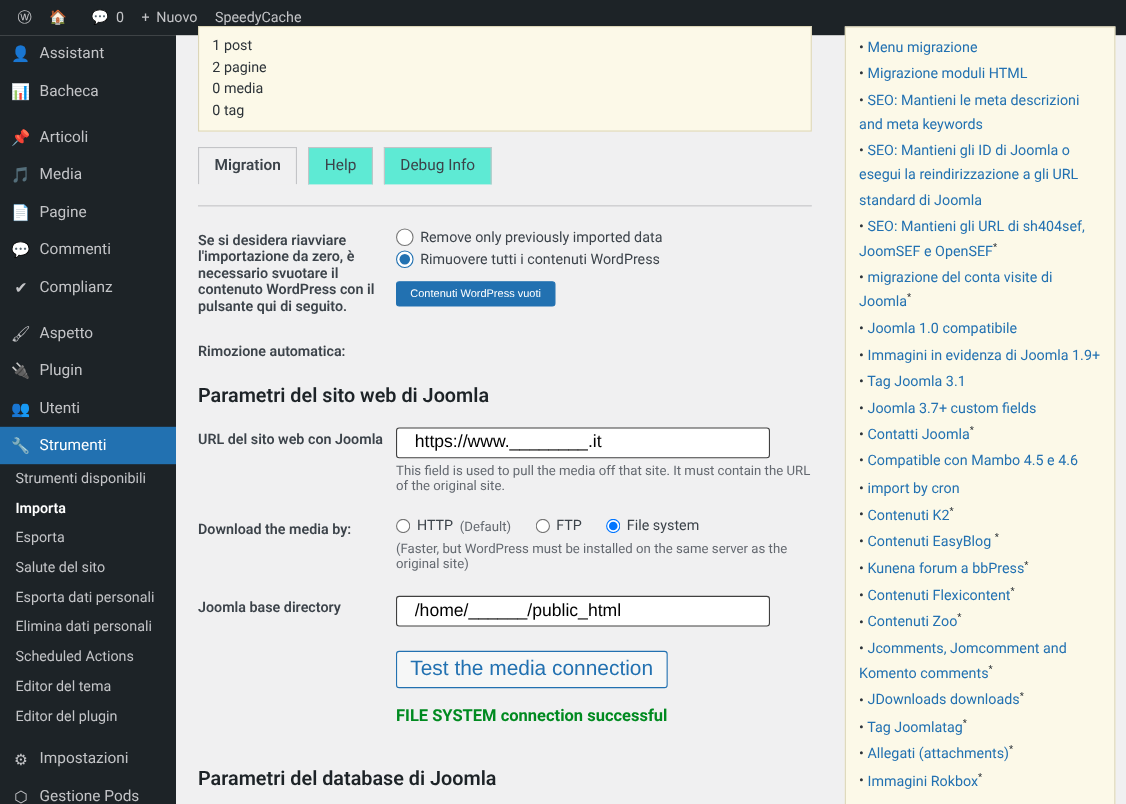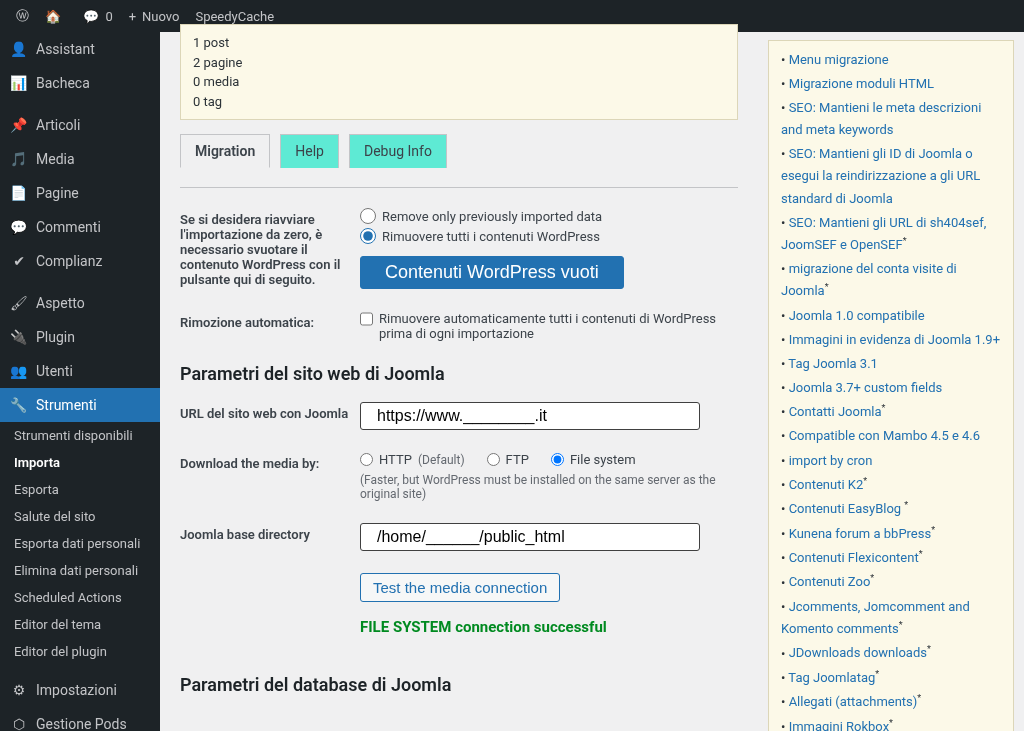--- a/index.html
+++ b/index.html
@@ -14,40 +14,40 @@
 .menu-item { display: flex; align-items: center; padding: 8px 10px; color: #c3c4c7; cursor: pointer; gap: 8px; }
 .menu-item.active { background: #2271b1; color: #fff; position: relative; }
 .menu-item.active::after { content: ''; position: absolute; right: -8px; top: 50%; transform: translateY(-50%); border: 8px solid transparent; border-right-color: #f0f0f1; }
 .submenu-item { padding: 6px 10px 6px 14px; color: #c3c4c7; font-size: 13px; cursor: pointer; }
 .submenu-item.current { color: #fff; font-weight: 600; }
 .menu-icon { width: 18px; height: 18px; display: inline-flex; align-items: center; justify-content: center; }
 
 
 .main { position: absolute; left: 160px; top: 24px; width: 864px; height: 699px; display: flex; }
 .content { flex: 1; padding: 0 20px; overflow-y: auto; }
-.right-col { width: 266px; padding: 0 10px; margin-top: 16px; }
+.right-col { width: 266px; padding: 0 10px; }
 
 
 .infobox { background: #fcf9e8; border: 1px solid #dcd6b8; padding: 8px 12px; margin-bottom: 14px; color: #2c3338; font-size: 13px; line-height: 1.5; }
 
 
 .tabs { display: flex; gap: 10px; margin-bottom: 20px; }
 .tab { padding: 8px 14px; background: #5eead4; border: 1px solid #c3c4c7; border-bottom: none; font-size: 14px; cursor: pointer; }
 .tab.active { background: #f0f0f1; border-bottom: 1px solid #f0f0f1; font-weight: 600; }
 .tabs-line { border-bottom: 1px solid #c3c4c7; margin-top: -1px; margin-bottom: 20px; }
 
 
 .form-row { display: flex; margin-bottom: 22px; align-items: flex-start; }
 .form-label { width: 180px; flex-shrink: 0; font-size: 13px; font-weight: 600; padding-top: 4px; }
 .form-field { flex: 1; }
 .radio-row { margin-bottom: 4px; display: flex; align-items: center; gap: 6px; }
 .radio-row input[type="radio"] { accent-color: #2271b1; width: 16px; height: 16px; }
 .check-row input[type="checkbox"] { width: 16px; height: 16px; accent-color: #2271b1; }
-.btn-primary { background: #2271b1; color: #fff; border: 1px solid #2271b1; border-radius: 3px; padding: 5px 24px; font-size: 18px; cursor: pointer; margin-top: 8px; }
-.btn-secondary { background: #f6f7f7; color: #2271b1; border: 1px solid #2271b1; border-radius: 3px; padding: 5px 12px; font-size: 15px; cursor: pointer; }
+.btn-primary { background: #2271b1; color: #fff; border: 1px solid #2271b1; border-radius: 3px; padding: 5px 12px; font-size: 10px; cursor: pointer; margin-top: 8px; }
+.btn-secondary { background: #f6f7f7; color: #2271b1; border: 1px solid #2271b1; border-radius: 3px; padding: 5px 12px; font-size: 19px; cursor: pointer; }
 .text-input { width: 340px; padding: 4px 16px; border: 1px solid #404040; border-radius: 3px; font-size: 16px; }
 .text-input.wide { width: 340px; }
 .help-text { font-size: 12px; color: #646970; margin-top: 4px; }
 .inline-help { font-size: 12px; color: #646970; }
 
 h2 { font-size: 18px; font-weight: 600; margin: 22px 0 18px; color: #1d2327; }
 
 .success-msg { color: #008a20; font-weight: 700; font-size: 15px; margin: 16px 0; }
 
 
@@ -182,34 +182,29 @@
         <div class="radio-row">
             <input type="radio" name="rm" checked="" style="">
             <span>Rimuovere tutti i contenuti WordPress</span>
           </div>
         <button class="btn-primary">Contenuti WordPress vuoti</button>
       </div>
     </div>
 
     <div class="form-row">
       <div class="form-label">Rimozione automatica:</div>
-      <div class="form-field check-row">
-        <label style="display:flex;align-items:flex-start;gap:6px;">
-          <input type="checkbox" style="">
-          <span>Rimuovere automaticamente tutti i contenuti di WordPress prima di ogni importazione</span>
-        </label>
-      </div>
     </div>
 
     <h2>Parametri del sito web di Joomla</h2>
 
     <div class="form-row">
       <div class="form-label">URL del sito web con Joomla</div>
       <div class="form-field">
         <input class="text-input" value="https://www.________.it" style="">
+        <div class="help-text">This field is used to pull the media off that site. It must contain the URL of the original site.</div>
       </div>
     </div>
 
     <div class="form-row">
       <div class="form-label">Download the media by:</div>
       <div class="form-field" style="display:flex;flex-wrap:wrap;align-items:center;gap:6px;">
         <input type="radio" name="dl" style="">
         <span>HTTP</span>
         <span class="inline-help">(Default)</span>
         <span style="width:10px;"></span>

